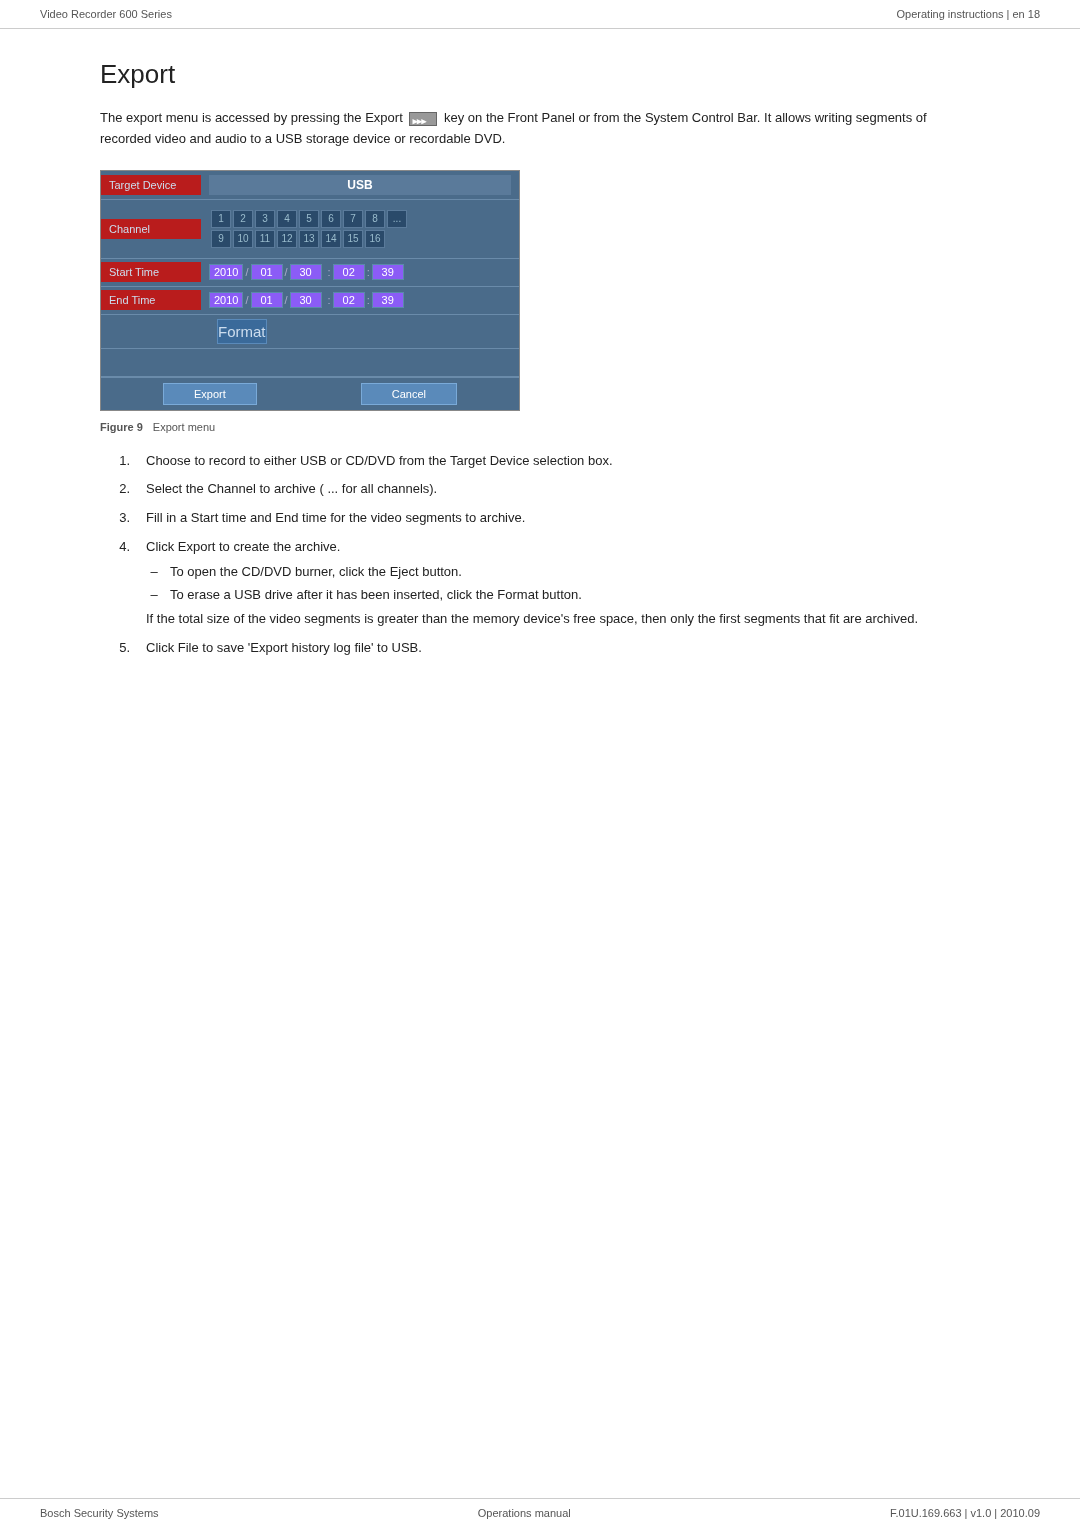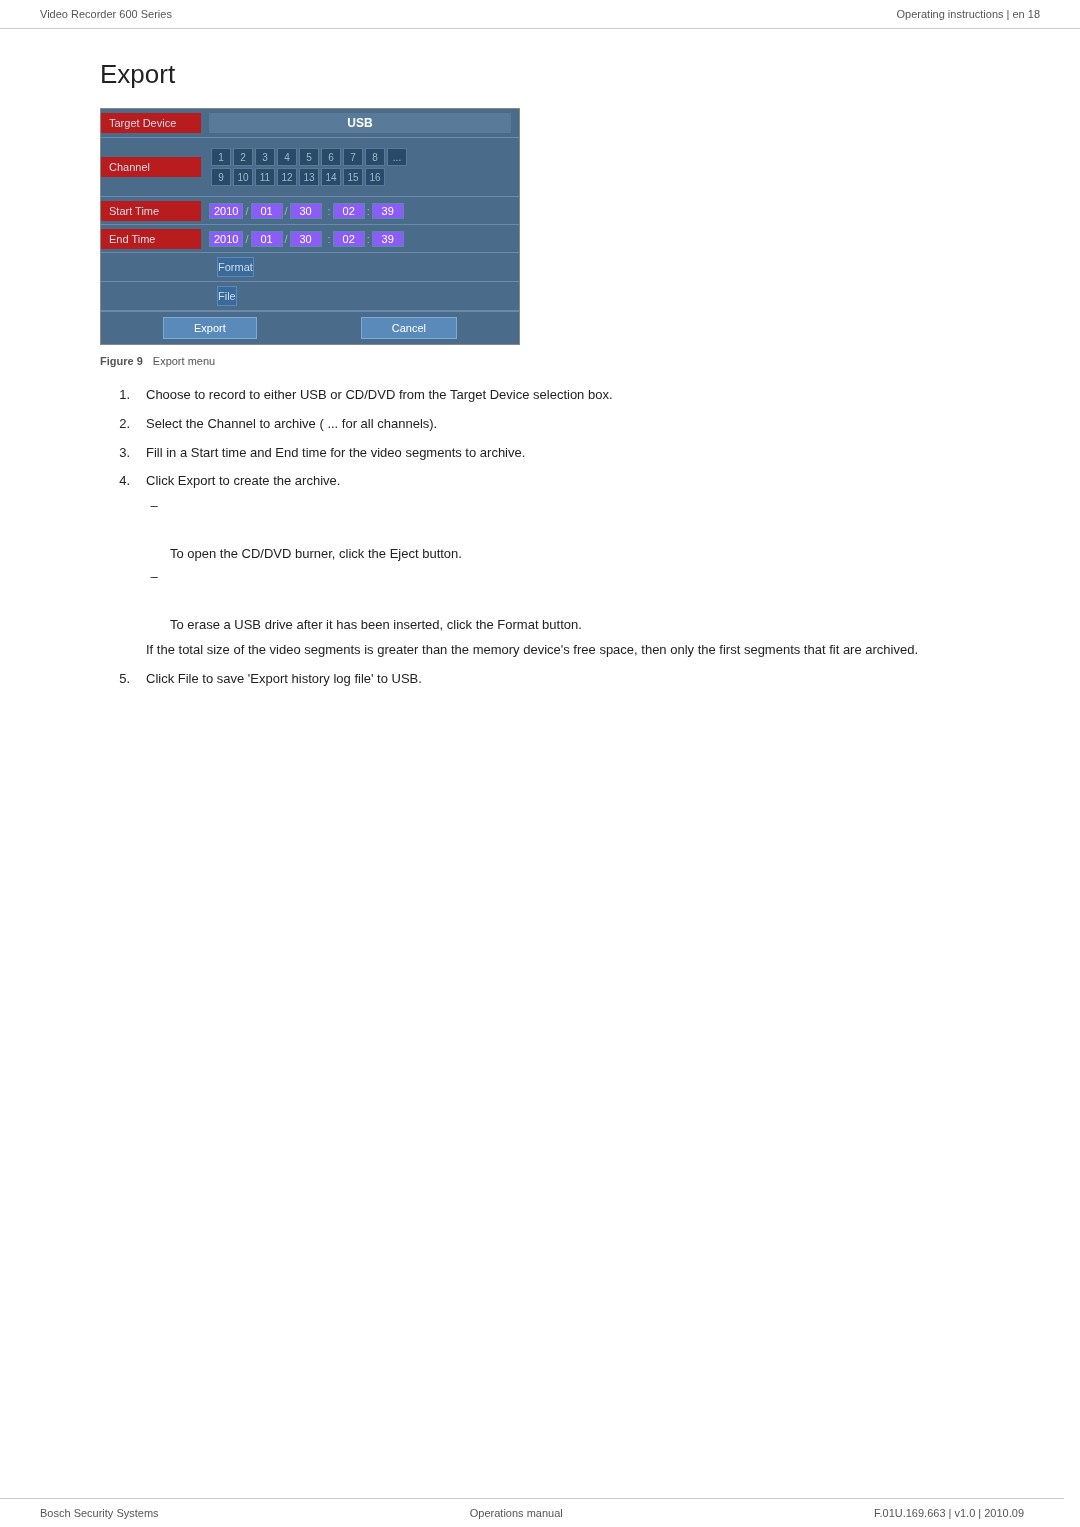--- a/index.html
+++ b/index.html
@@ -22,21 +22,21 @@
       border-bottom: 1px solid #ccc;
       font-size: 11px;
       color: #555;
     }
 
     
     .footer-bar {
       position: absolute;
       bottom: 0;
       left: 0;
-      right: 16px;
+      right: 0;
       display: flex;
       justify-content: space-between;
       align-items: center;
       padding: 8px 40px;
       border-top: 1px solid #ccc;
       font-size: 11px;
       color: #555;
     }
 
     
@@ -153,21 +153,21 @@
     .time-sep {
       color: #aac;
       font-size: 11px;
     }
 
     .format-btn, .file-btn {
       background: #3a6a9a;
       color: #cde;
       text-align: center;
       padding: 3px 0;
-      font-size: 11px;
+      font-size: 15px;
       cursor: pointer;
       border: 1px solid #5a8aba;
       margin: 2px 8px;
     }
 
     
     .action-buttons-row {
       display: flex;
       align-items: center;
       justify-content: space-around;
@@ -239,35 +239,41 @@
       margin-bottom: 2px;
     }
 
     .sub-dash {
       min-width: 16px;
       text-align: center;
     }
 
     .sub-text {
       flex: 1;
-      margin-top: 48px;
     }
   </style>
 </head>
 <body>
 
 <div class="header-bar">
   <span>Video Recorder 600 Series</span>
   <span>Operating instructions | en   18</span>
 </div>
 
 <div class="main-content">
 
   <h1 class="page-title">Export</h1>
 
+  <p class="intro-text">
+    The export menu is accessed by pressing the Export
+    <span style="display:inline-block; background:#999; border:1px solid #666; width:28px; height:14px; vertical-align:middle; margin:0 3px; position:relative;">
+      <span style="font-size:9px; color:#fff; position:absolute; top:1px; left:2px; font-family:monospace; letter-spacing:-1px;">▶▶▶</span>
+    </span>
+    key on the Front Panel or from the System Control Bar. It allows writing segments of recorded video and audio to a USB storage device or recordable DVD.
+  </p>
 
   <div class="export-ui-box">
 
     <div class="export-ui-row">
       <div class="export-ui-label">Target Device</div>
       <div class="export-ui-value">
         <div style="background:#5a7a9a; text-align:center; width:100%; padding:3px 0; font-size:12px; font-weight:bold;">USB</div>
       </div>
     </div>
 
@@ -336,23 +342,20 @@
 
     <div class="export-ui-row">
       <div class="export-ui-label" style="background:#4a6b8a;"></div>
       <div class="export-ui-value" style="padding:2px 8px;">
         <div class="format-btn">Format</div>
       </div>
     </div>
 
     <div class="export-ui-row">
       <div class="export-ui-label" style="background:#4a6b8a;"></div>
-      <div class="export-ui-value" style="padding:2px 8px;">
-        <div class="file-btn">File</div>
-      </div>
     </div>
 
     <div class="action-buttons-row">
       <button class="action-btn">Export</button>
       <button class="action-btn">Cancel</button>
     </div>
   </div>
 
   <div class="figure-caption">
     <span><strong>Figure 9</strong></span>

